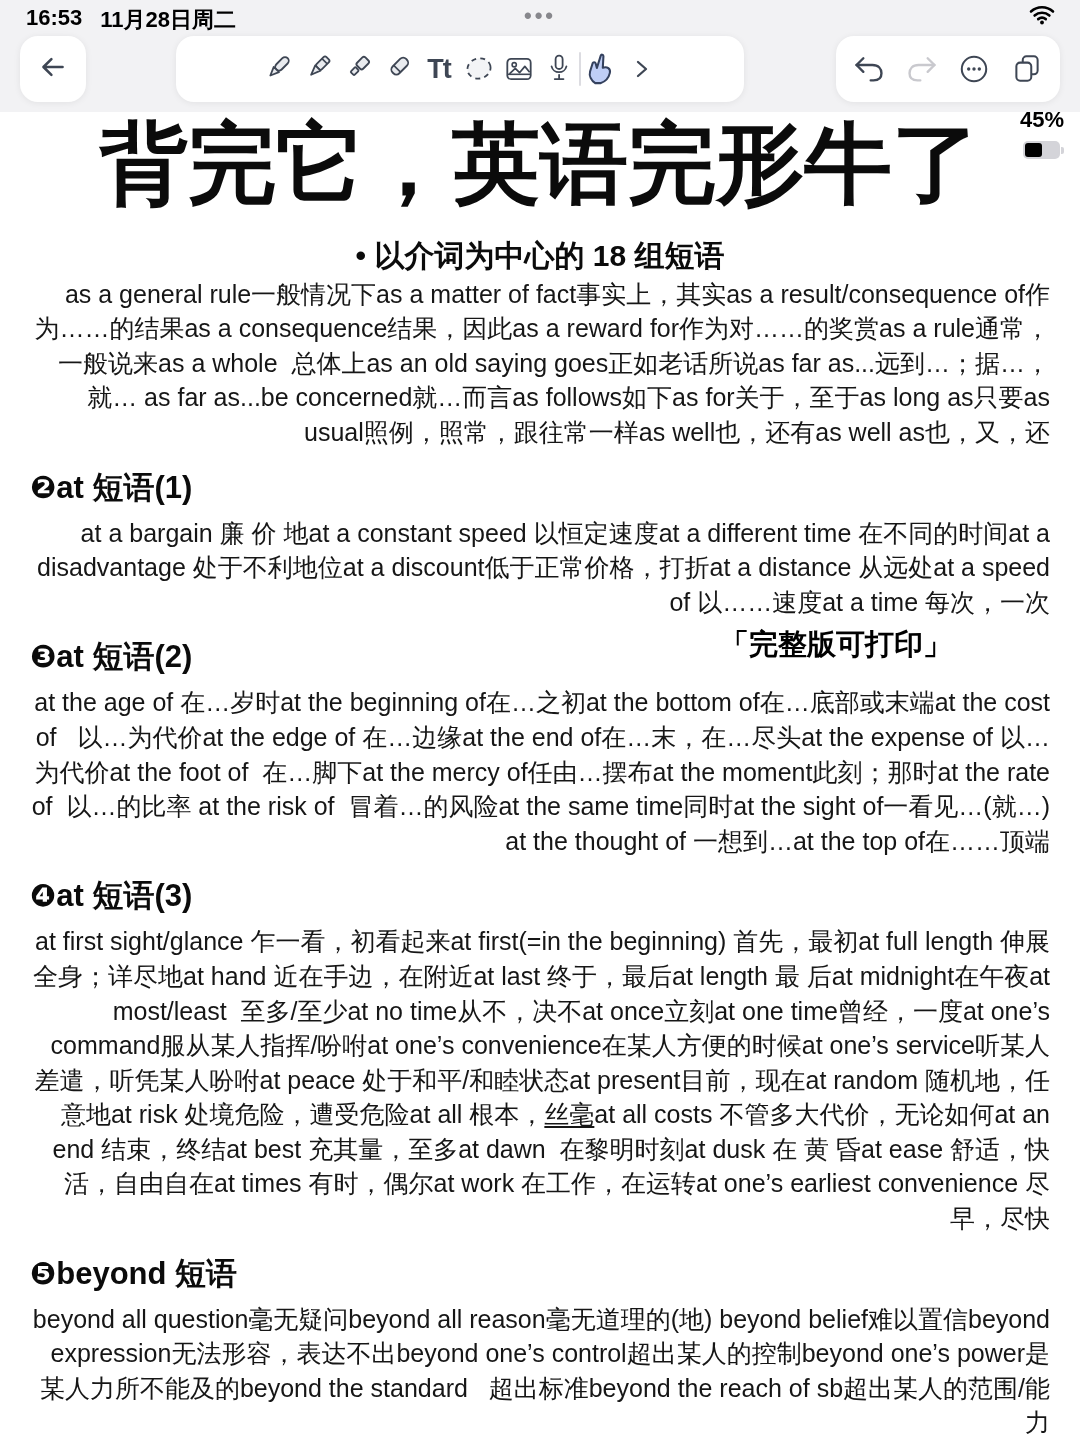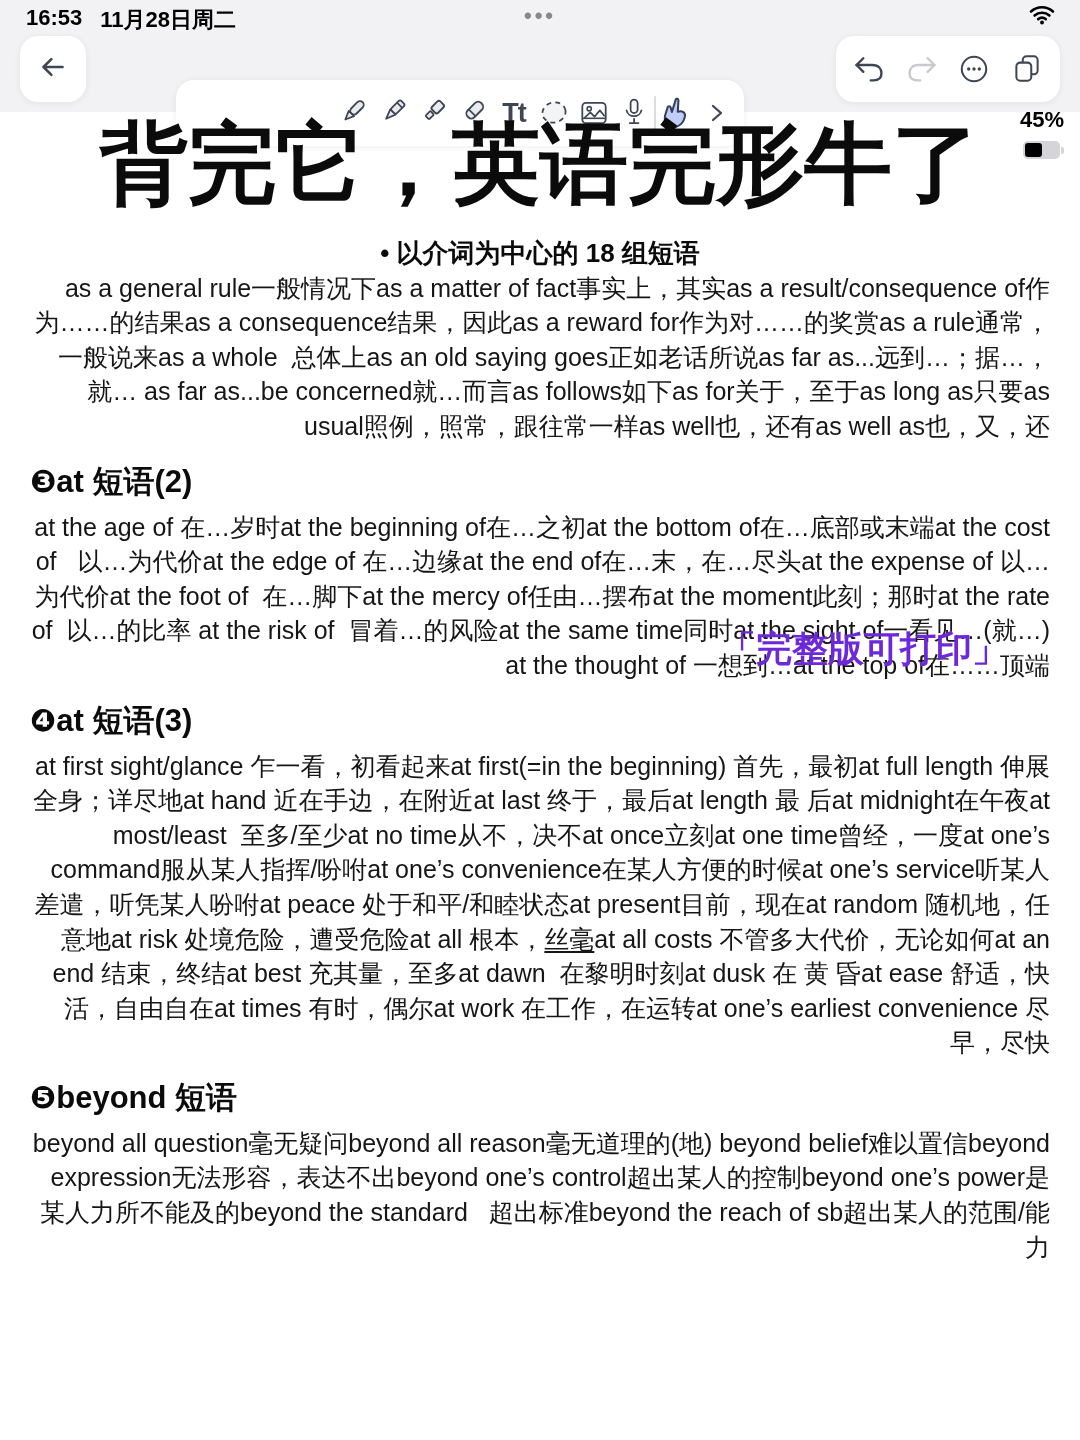--- a/index.html
+++ b/index.html
@@ -14,34 +14,34 @@
   .status-left { position:absolute; left:26px; top:5px; font-size:22px; font-weight:700; color:#000; display:flex; gap:18px; }
   .status-center { position:absolute; left:50%; transform:translateX(-50%); top:3px; color:#87878c; font-size:22px; letter-spacing:3px; font-weight:700; }
   .status-right { position:absolute; right:16px; top:4px; display:flex; align-items:center; gap:8px;flex-direction:column; }
   .pct { font-size:22px; font-weight:600; color:#000; }
   .battery { width:37px; height:18px; border-radius:5px; background:#d4d4d9; position:relative; }
   .battery-fill { position:absolute; left:2px; top:2px; bottom:2px; width:45%; background:#000; border-radius:3px; }
   .battery-nub { position:absolute; right:-4px; top:5.5px; width:3px; height:7px; background:#d4d4d9; border-radius:0 2px 2px 0; }
   
   .pill { position:absolute; top:36px; background:#fff; border-radius:18px; box-shadow:0 1px 7px rgba(0,0,0,.07); display:flex; align-items:center; }
   .back-btn { left:20px; width:66px; height:66px; justify-content:center; cursor:pointer; }
-  .tools-pill { left:176px; width:568px; height:66px; justify-content:flex-end; padding:12px 8px; box-sizing:border-box;margin-top:44px; }
+  .tools-pill { left:176px; width:568px; height:66px; justify-content:center; padding:12px 8px; box-sizing:border-box; }
   .right-pill { right:20px; width:224px; height:66px; justify-content:space-evenly; }
   .tool { width:40px; height:44px; display:flex; align-items:center; justify-content:center; cursor:pointer; }
   .tt { font-weight:800; font-size:27px; color:#3e4654; letter-spacing:-1px; line-height:1; }
   .divider { width:2px; height:34px; background:#dcdce1; border-radius:1px; }
   
   .page { position:absolute; top:112px; left:0; width:1080px; }
   .title { margin:6px 10px 0; text-align:center; font-size:88px; line-height:1.2; font-weight:900; color:#0b0b0b; white-space:nowrap;font-family:Liberation Mono, monospace; }
-  .subtitle { text-align:center; font-size:26px; font-weight:800; margin-top:12px; color:#0b0b0b; }
+  .subtitle { text-align:center; font-size:30px; font-weight:800; margin-top:12px; color:#0b0b0b; }
   .sections { padding:0 30px 0 30px; }
   .sec-h { font-size:31px; font-weight:800; margin:17px 0 7px; color:#0b0b0b; }
   .sec-b { font-size:25px; line-height:34.6px; margin:0; white-space:pre-wrap; word-break:break-word;text-align:right; }
   .u { text-decoration:underline; text-underline-offset:3px; }
-  .print-note { position:absolute; left:720px; top:513px; font-size:36px; font-weight:800; color:#6d28d9; }
+  .print-note { position:absolute; left:720px; top:513px; font-size:29px; font-weight:800; color:#000000; }
 </style>
 </head>
 <body>
 
 <div class="topbar">
   <div class="statusbar">
     <div class="status-left">
       <span>16:53</span>
       <span>11月28日周二</span>
     </div>
@@ -193,20 +193,24 @@
 
 <div class="page">
   <h1 class="title">背完它，英语完形牛了</h1>
   <div class="subtitle">• 以介词为中心的 18 组短语</div>
 
   <div class="sections">
     <div>
       <p class="sec-b">as a general rule一般情况下as a matter of fact事实上，其实as a result/consequence of作为……的结果as a consequence结果，因此as a reward for作为对……的奖赏as a rule通常，一般说来as a whole  总体上as an old saying goes正如老话所说as far as...远到…；据…，就… as far as...be concerned就…而言as follows如下as for关于，至于as long as只要as usual照例，照常，跟往常一样as well也，还有as well as也，又，还</p>
     </div>
     <div>
+      <h2 class="sec-h">❷at 短语(1)</h2>
+      <p class="sec-b">at a bargain 廉 价 地at a constant speed 以恒定速度at a different time 在不同的时间at a disadvantage 处于不利地位at a discount低于正常价格，打折at a distance 从远处at a speed of 以……速度at a time 每次，一次</p>
+    </div>
+    <div>
       <h2 class="sec-h">❸at 短语(2)</h2>
       <p class="sec-b">at the age of 在…岁时at the beginning of在…之初at the bottom of在…底部或末端at the cost of   以…为代价at the edge of 在…边缘at the end of在…末，在…尽头at the expense of 以…为代价at the foot of  在…脚下at the mercy of任由…摆布at the moment此刻；那时at the rate of  以…的比率 at the risk of  冒着…的风险at the same time同时at the sight of一看见…(就…) at the thought of 一想到…at the top of在……顶端</p>
     </div>
     <div>
       <h2 class="sec-h">❹at 短语(3)</h2>
       <p class="sec-b"><span>at first sight/glance 乍一看，初看起来at first(=in the beginning) 首先，最初at full length 伸展全身；详尽地at hand 近在手边，在附近at last 终于，最后at length 最 后at midnight在午夜at most/least  至多/至少at no time从不，决不at once立刻at one time曾经，一度at one’s command服从某人指挥/吩咐at one’s convenience在某人方便的时候at one’s service听某人差遣，听凭某人吩咐at peace 处于和平/和睦状态at present目前，现在at random 随机地，任意地at risk 处境危险，遭受危险at all 根本，</span><span class="u">丝毫</span><span>at all costs 不管多大代价，无论如何at an end 结束，终结at best 充其量，至多at dawn  在黎明时刻at dusk 在 黄 昏at ease 舒适，快活，自由自在at times 有时，偶尔at work 在工作，在运转at one’s earliest convenience 尽早，尽快</span></p>
     </div>
     <div>
       <h2 class="sec-h">❺beyond 短语</h2>
       <p class="sec-b">beyond all question毫无疑问beyond all reason毫无道理的(地) beyond belief难以置信beyond expression无法形容，表达不出beyond one’s control超出某人的控制beyond one’s power是某人力所不能及的beyond the standard   超出标准beyond the reach of sb超出某人的范围/能力</p>

